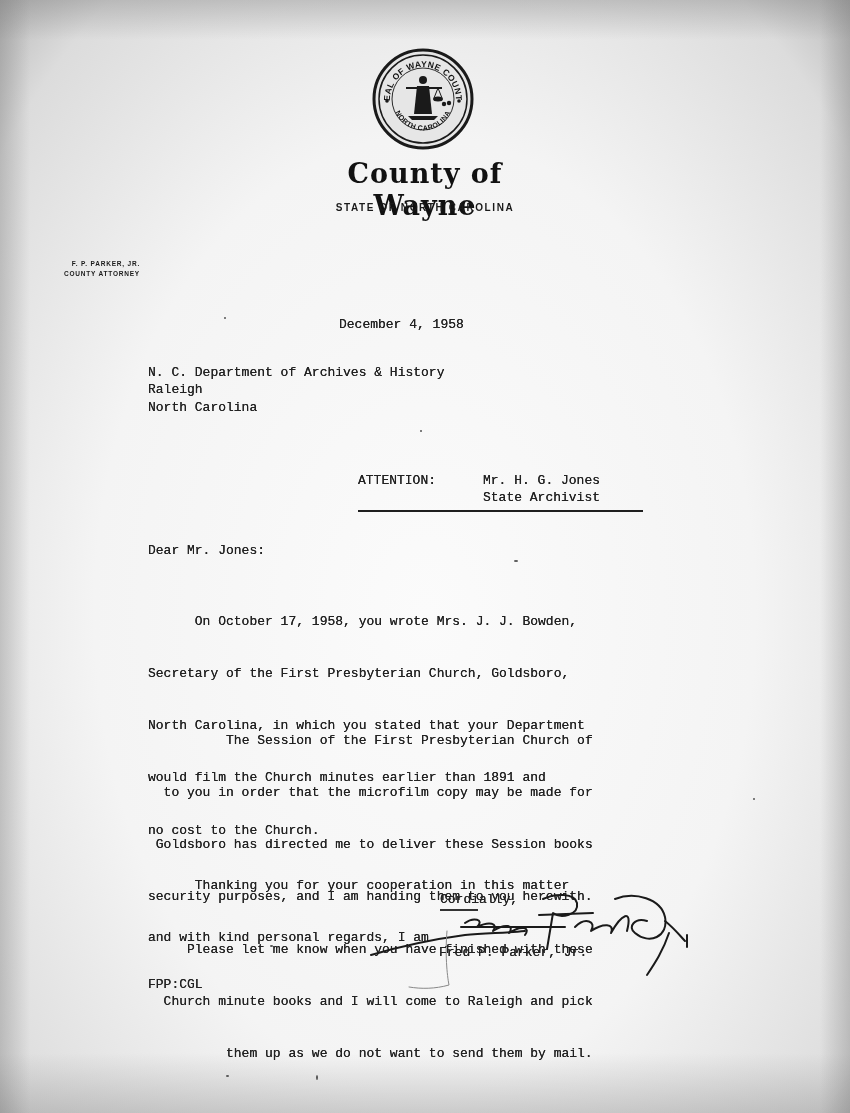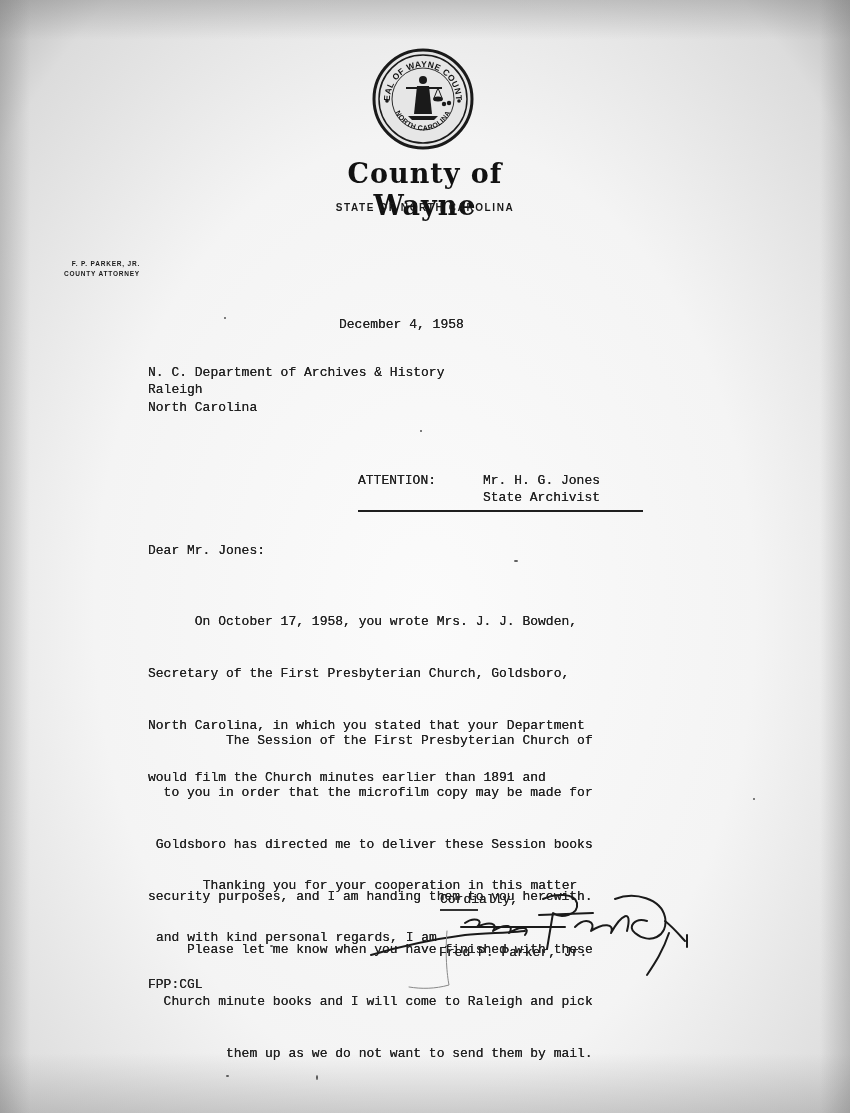--- a/index.html
+++ b/index.html
@@ -105,21 +105,21 @@
     .attn-title-line { padding-left: 125px; }
     .attention-rule {
       position: absolute;
       left: 358px; top: 510px;
       width: 285px; height: 2px;
       background: #1f1f1f;
     }
     .salutation { left: 148px; top: 542px; }
     .para1 { left: 148px; top: 578px; }
     .para2 { left: 148px; top: 697px; text-align: right; }
-    .para3 { left: 148px: top: 842px; margin-left: 8px; }
+    .para3 { left: 148px: top: 842px; }
     .para3 { left: 148px; top: 842px; }
     .closing { left: 440px; top: 891px; }
     .closing-underline {
       position: absolute;
       left: 440px; top: 909px;
       width: 38px; height: 1.5px;
       background: #333;
     }
     .signer { left: 439px; top: 944px; }
     .initials { left: 148px; top: 976px; }
@@ -188,20 +188,21 @@
   <div class="tw attention"><div><span class="attention-label">ATTENTION:</span><span>Mr. H. G. Jones</span></div><div class="attn-title-line">State Archivist</div></div>
   <div class="attention-rule"></div>
 
   <div class="tw salutation">Dear Mr. Jones:</div>
 
   <div class="tw para1">
     <div>      On October 17, 1958, you wrote Mrs. J. J. Bowden,</div>
     <div>Secretary of the First Presbyterian Church, Goldsboro,</div>
     <div>North Carolina, in which you stated that your Department</div>
     <div>would film the Church minutes earlier than 1891 and</div>
+    <div>no cost to the Church.</div>
   </div>
 
   <div class="tw para2">
     <div>      The Session of the First Presbyterian Church of</div>
     <div>to you in order that the microfilm copy may be made for</div>
     <div>Goldsboro has directed me to deliver these Session books</div>
     <div>security purposes, and I am handing them to you herewith.</div>
     <div>Please let me know when you have finished with these</div>
     <div>Church minute books and I will come to Raleigh and pick</div>
     <div>them up as we do not want to send them by mail.</div>

